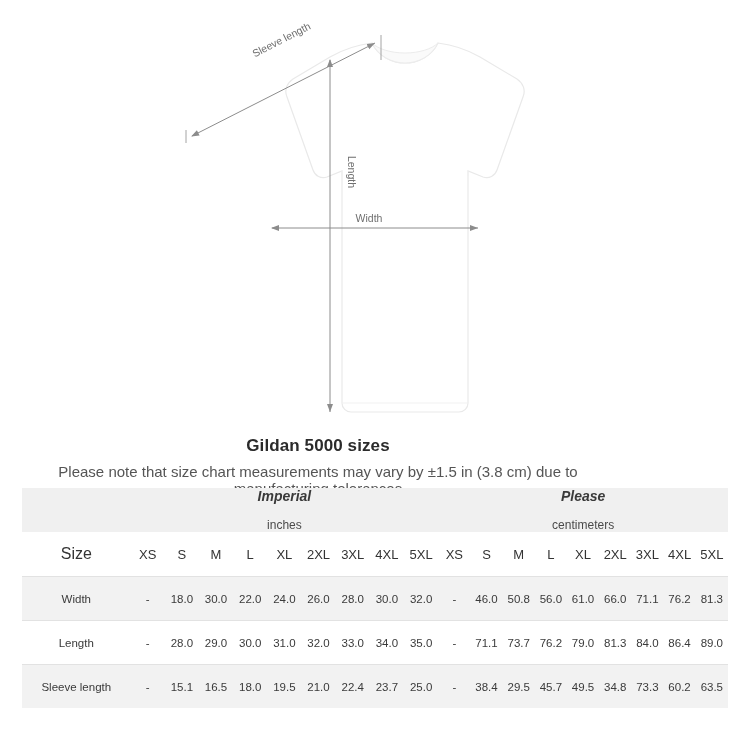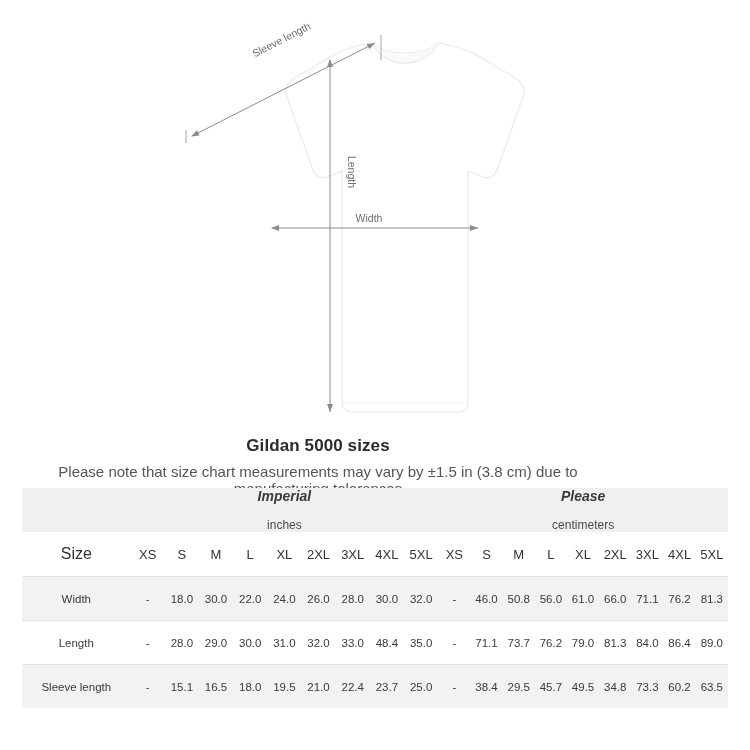--- a/index.html
+++ b/index.html
@@ -260,21 +260,21 @@
 
         <tr class="data-row plain">
           <td class="rowlabel">Length</td>
           <td>-</td>
           <td>28.0</td>
           <td>29.0</td>
           <td>30.0</td>
           <td>31.0</td>
           <td>32.0</td>
           <td>33.0</td>
-          <td>48.4</td>
+          <td>34.0</td>
           <td>35.0</td>
           <td>-</td>
           <td>71.1</td>
           <td>73.7</td>
           <td>76.2</td>
           <td>79.0</td>
           <td>81.3</td>
           <td>84.0</td>
           <td>86.4</td>
           <td>89.0</td>

